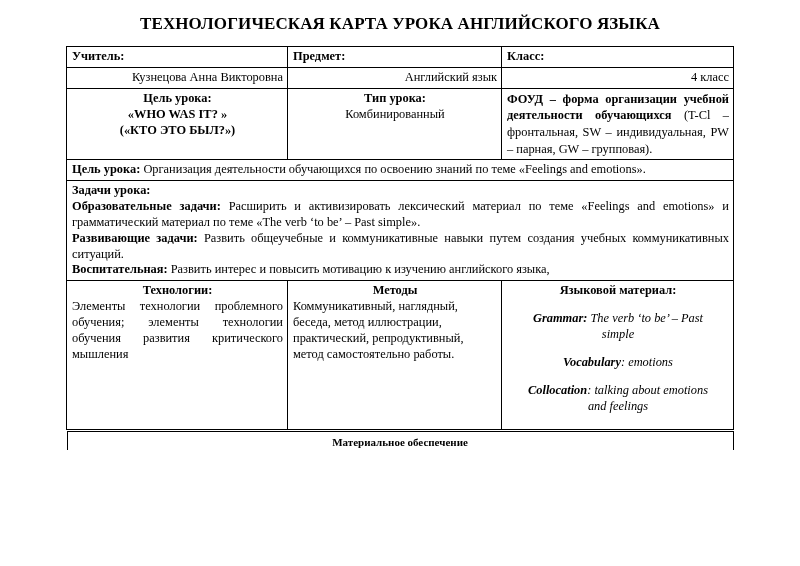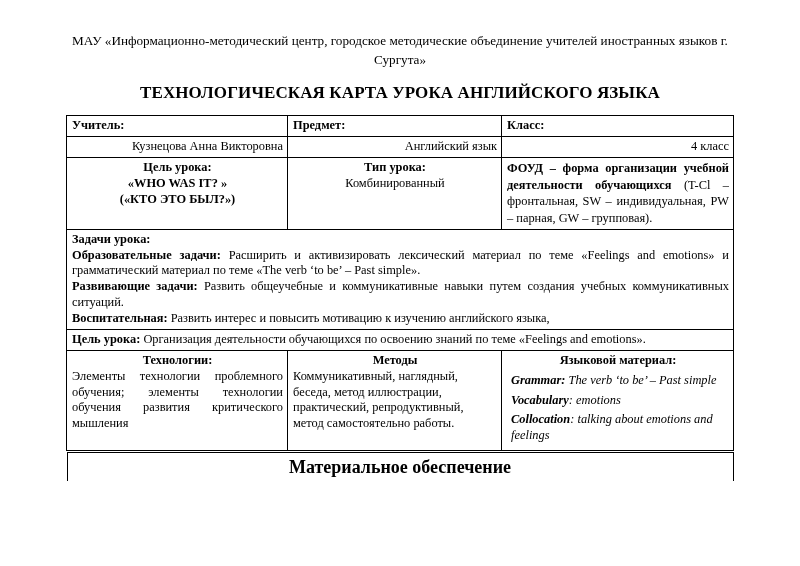--- a/index.html
+++ b/index.html
@@ -120,29 +120,29 @@
   .tech-cell {
     padding: 2px 5px 6px 5px;
   }
   .methods-cell {
     padding: 2px 5px 6px 5px;
     margin-top: 28px;
   }
   .lang-cell {
     padding: 2px 5px 6px 5px;
   }
-  .lang-cell p { margin: 4px; }
+  .lang-cell p { margin: 12px; text-align: center; }
 
   
   .material-table {
     border-collapse: collapse;
     table-layout: fixed;
     margin: 1px auto 0 auto;
     width: 667px;
-    font-size: 18px;
+    font-size: 11px;
     line-height: 1.3;
   }
   .material-table td {
     border: 1px solid #000000;
     padding: 2px 5px 3px 5px;
     vertical-align: top;
   }
   .material-table .mat-title {
     text-align: center;
     font-weight: bold;
@@ -155,21 +155,20 @@
     padding-top: 0;
     padding-bottom: 4px;
   }
   .material-table .mat-body p { margin: 0; }
 </style>
 </head>
 <body>
 
 <div class="page">
 
-  <div class="org-header">МАУ «Информационно-методический центр, городское методические объединение учителей иностранных языков г. Сургута»</div>
 
   <div class="doc-title">ТЕХНОЛОГИЧЕСКАЯ КАРТА УРОКА АНГЛИЙСКОГО ЯЗЫКА</div>
 
   <table class="card-table">
     <colgroup>
       <col class="col-a">
         <col class="col-b">
         <col class="col-c">
     </colgroup>
     <tbody>
@@ -205,33 +204,33 @@
           <span class="topic-line">(«КТО ЭТО БЫЛ?»)</span>
         </td>
         <td class="type-cell">
           <span class="cell-head-line">Тип урока:</span>
           <span class="cell-sub-line">Комбинированный</span>
         </td>
         <td class="fo-cell"><span class="b">ФОУД – форма организации учебной деятельности обучающихся</span><span> (T-Cl – фронтальная, SW – индивидуальная, PW – парная, GW – групповая).</span></td>
       </tr>
 
       <tr>
+        <td class="wide-cell" colspan="3"><span class="b">Цель урока:</span><span> Организация деятельности обучающихся по освоению знаний по теме «Feelings and emotions».</span></td>
+      </tr>
+
+      <tr>
         <td class="wide-cell" colspan="3">
           <p><span class="b">Задачи урока:</span></p>
           <p class="p-just"><span class="b">Образовательные задачи:</span><span> Расширить и активизировать лексический материал по теме «Feelings and emotions» и грамматический материал по теме «The verb ‘to be’ – Past simple».</span></p>
           <p class="p-just"><span class="b">Развивающие задачи:</span><span> Развить общеучебные и коммуникативные навыки путем создания учебных коммуникативных ситуаций.</span></p>
           <p><span class="b">Воспитательная:</span><span> Развить интерес и повысить мотивацию к изучению английского языка,</span></p>
         </td>
       </tr>
 
       <tr>
-        <td class="wide-cell" colspan="3"><span class="b">Цель урока:</span><span> Организация деятельности обучающихся по освоению знаний по теме «Feelings and emotions».</span></td>
-      </tr>
-
-      <tr>
         <td class="tech-cell">
           <span class="cell-head-line">Технологии:</span>
           <div class="jst">Элементы технологии проблемного обучения; элементы технологии обучения развития критического мышления</div>
         </td>
         <td class="methods-cell">
           <span class="cell-head-line">Методы</span>
           <div class="lft">Коммуникативный, наглядный, беседа, метод иллюстрации, практический, репродуктивный, метод самостоятельно работы.</div>
         </td>
         <td class="lang-cell">
           <span class="cell-head-line">Языковой материал:</span>

